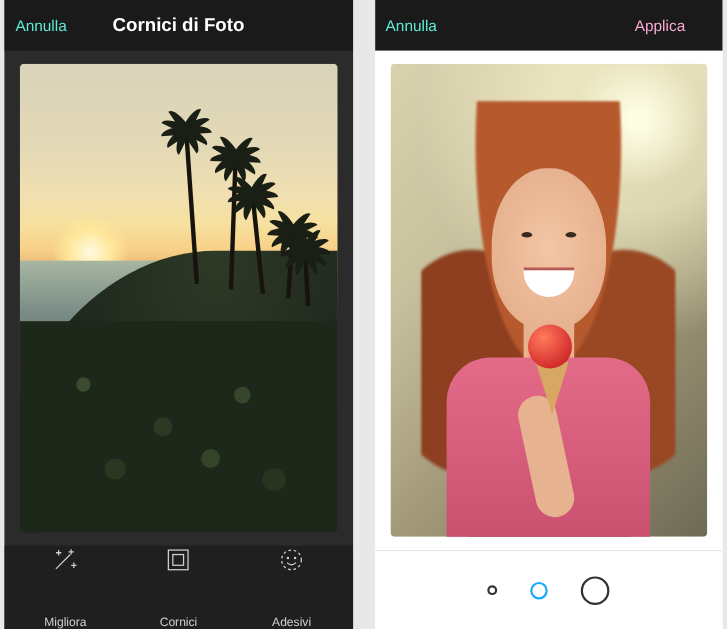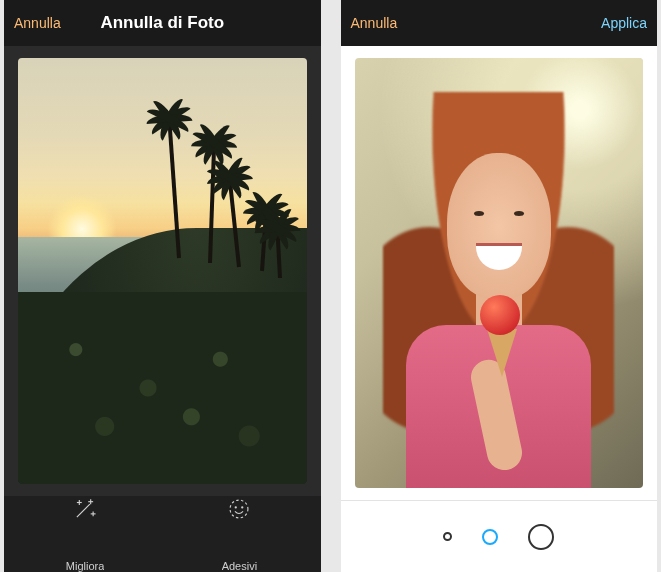--- a/index.html
+++ b/index.html
@@ -32,22 +32,22 @@
     padding: 0 10px;
   }
   .header.left  { background: #1a1a1a; color: #fff; }
   .header.right { background: #1a1a1a; color: #fff; }
 
   .hdr-side {
     width: 70px;
     font-size: 14px;
     white-space: nowrap;
   }
-  .hdr-side.cancel { text-align: left; color: #fdba74; }
-  .hdr-side.apply  { text-align: right; color: #7dd3fc; }
+  .hdr-side.cancel { text-align: left; color: #5eead4; }
+  .hdr-side.apply  { color: #f9a8d4; }
 
   .hdr-title {
     flex: 1;
     text-align: center;
     font-size: 17px;
     font-weight: 600;
     white-space: nowrap;
   }
 
   
@@ -251,21 +251,21 @@
   .s2 { width: 16px; height: 16px; border: 2px solid #19a9ff; }
   .s3 { width: 26px; height: 26px; border: 2px solid #333; }
 </style>
 </head>
 <body>
 
 <div class="phone left">
 
   <div class="header left">
     <div class="hdr-side cancel">Annulla</div>
-    <div class="hdr-title">Annulla di Foto</div>
+    <div class="hdr-title">Cornici di Foto</div>
     <div class="hdr-side"></div>
   </div>
 
   <div class="canvas">
     <div class="photo">
       <div class="beach-sky"></div>
       <div class="sun"></div>
       <div class="sea"></div>
       <div class="sand"></div>
       <div class="hill"></div>
@@ -307,20 +307,27 @@
           <line x1="20" y1="7" x2="26" y2="7"></line>
         <line x1="9" y1="5" x2="9" y2="11"></line>
           <line x1="6" y1="8" x2="12" y2="8"></line>
         <line x1="26" y1="19" x2="26" y2="25"></line>
           <line x1="23" y1="22" x2="29" y2="22"></line>
       </svg>
       <span class="tool-label">Migliora</span>
     </div>
 
 
+    <div class="tool">
+      <svg viewBox="0 0 32 32">
+        <rect x="5" y="5" width="22" height="22"></rect>
+        <rect x="10" y="10" width="12" height="12"></rect>
+      </svg>
+      <span class="tool-label">Cornici</span>
+    </div>
 
     <div class="tool">
       <svg viewBox="0 0 32 32">
         <circle cx="16" cy="16" r="11" stroke-dasharray="3 3"></circle>
         <circle cx="12" cy="14" r="1.4" fill="#d0d0d0" stroke="none"></circle>
         <circle cx="20" cy="14" r="1.4" fill="#d0d0d0" stroke="none"></circle>
         <path d="M11 19 Q16 24 21 19"></path>
       </svg>
       <span class="tool-label">Adesivi</span>
     </div>

